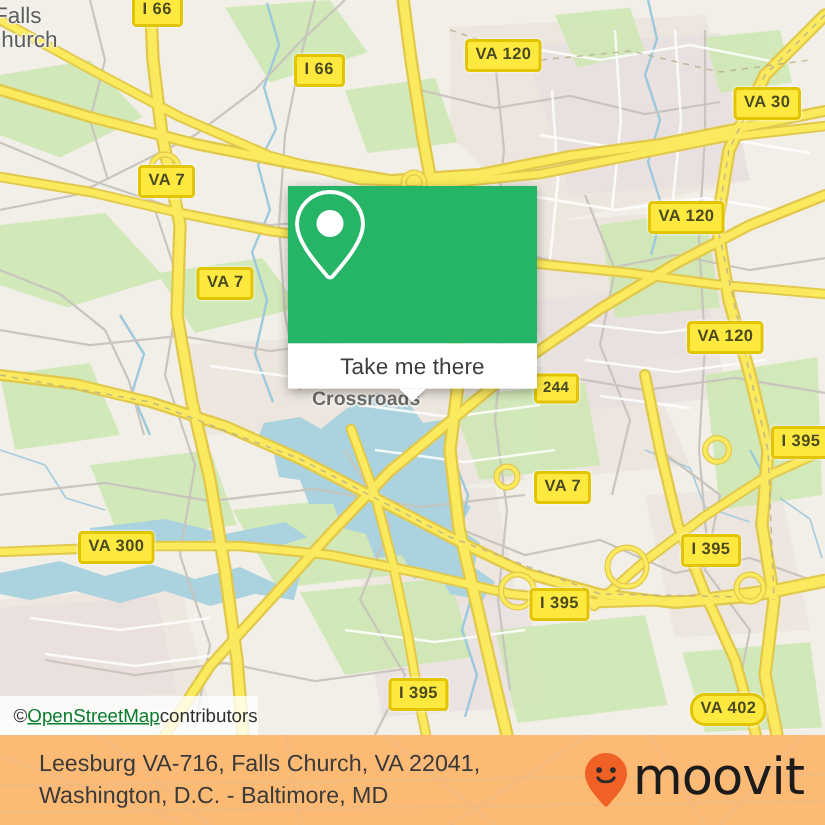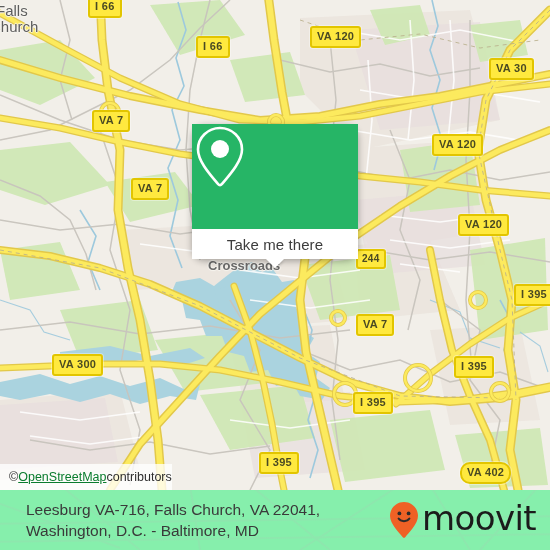--- a/index.html
+++ b/index.html
@@ -57,21 +57,21 @@
       0 1px 1px #f7f5f0, 0 -1px 1px #f7f5f0;
   }
   .place-label.big{ font-size:15px; color:#5d5d5d; }
 
   
   #popup{
     position:absolute;
     left:192px; top:124px;
     width:166px;
     box-shadow:0 2px 7px rgba(0,0,0,0.32);
-    border-radius:13px;
+    border-radius:2px;
     z-index:40;
   }
   #popup-head{
     height:105px;
     background:#26b566;
     display:flex;
     align-items:center;
     justify-content:center;
   }
   #popup-action{
@@ -109,21 +109,21 @@
     font-size:12.5px;
     z-index:30;
   }
   #attribution .osm-link{ color:#0a7c2e; }
 
   
   #footer{
     position:absolute;
     left:0; top:490px;
     width:550px; height:60px;
-    background:#86efac;
+    background:#fdba74;
     display:flex;
     align-items:center;
     justify-content:space-between;
     padding:0 14px 0 26px;
     overflow:hidden;
   }
   #footer-bg{
     position:absolute;
     left:0; top:0; width:550px; height:60px;
     opacity:0.14;

